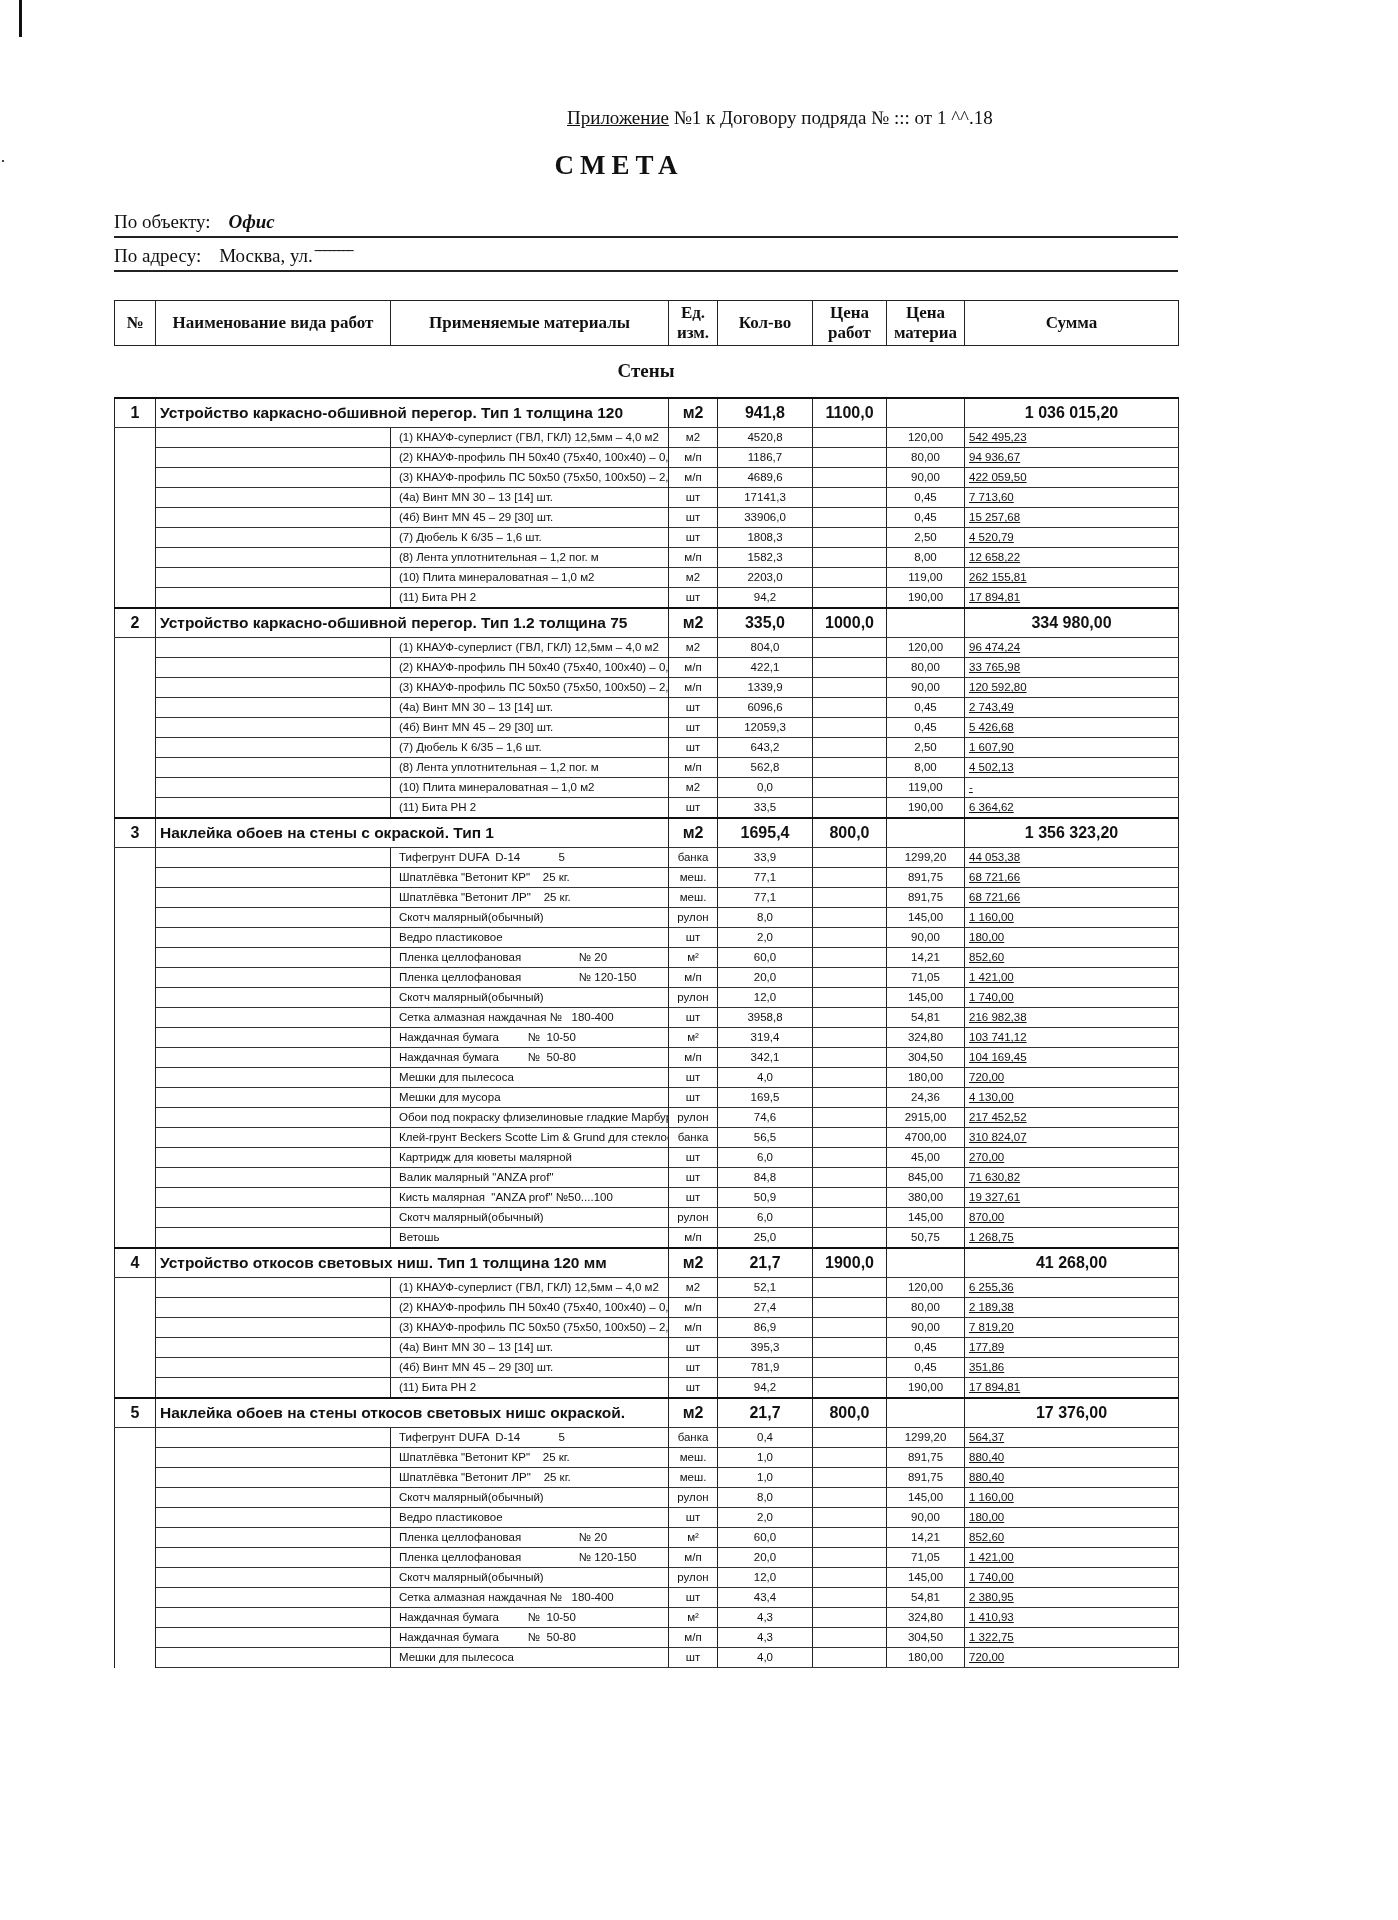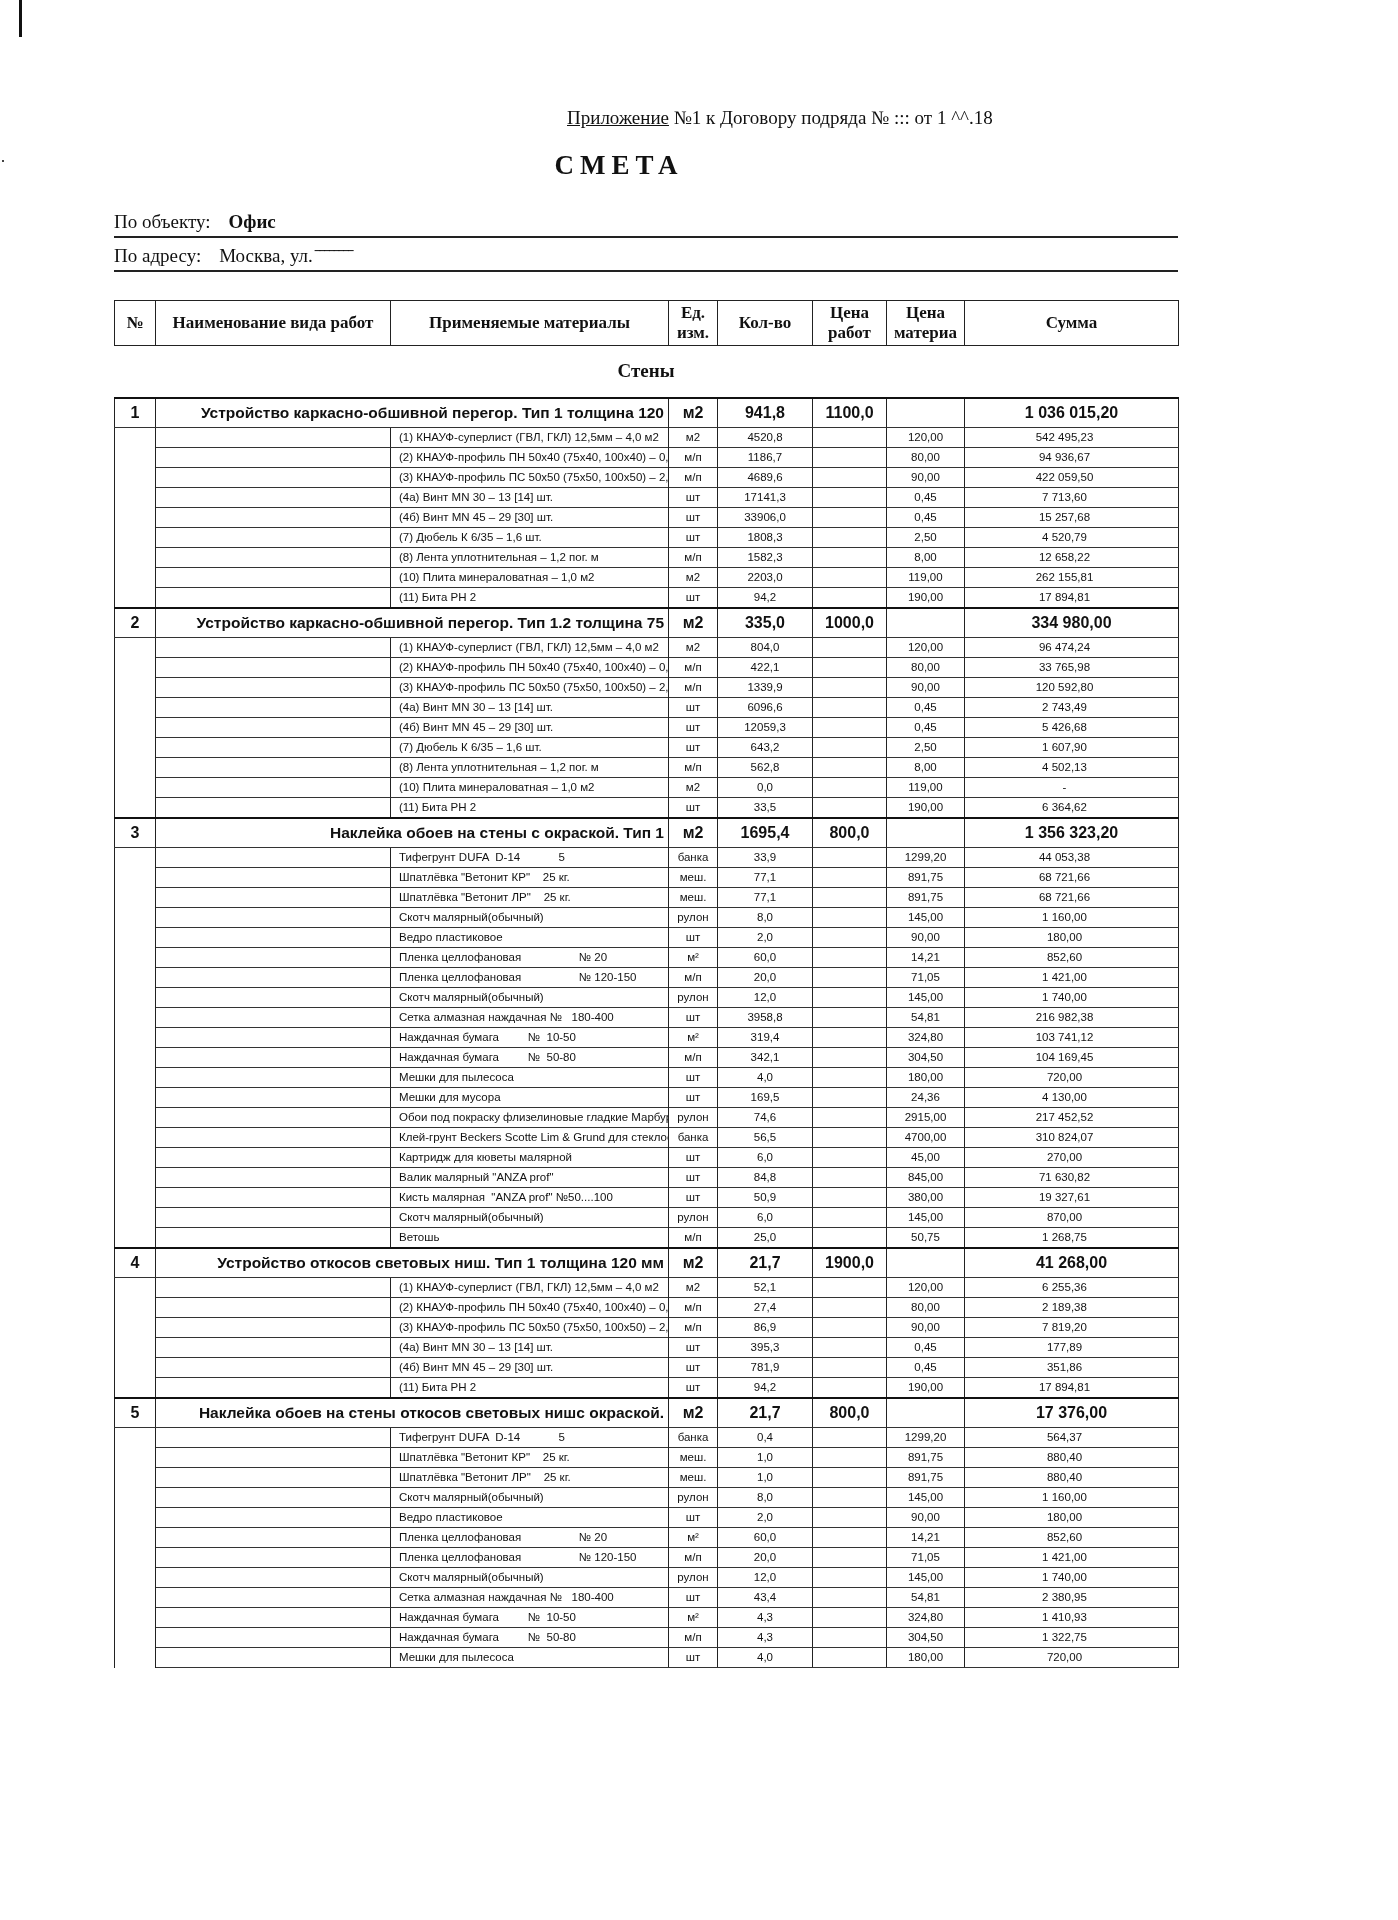--- a/index.html
+++ b/index.html
@@ -4,30 +4,30 @@
 <style>
   html, body { margin:0; padding:0; background:#fff; }
   body { width:1398px; height:1920px; position:relative; overflow:hidden; color:#111; font-family:"Liberation Serif", serif; }
   .margin-mark { position:absolute; left:19px; top:0; width:3px; height:37px; background:#111; }
   .dot { position:absolute; width:2px; height:2px; background:#444; }
   .appendix { position:absolute; left:567px; top:107px; font-size:19px; white-space:nowrap; }
   .appendix .u { text-decoration:underline; }
   .title { position:absolute; left:0; width:1238px; top:150px; text-align:center; font-size:27px; font-weight:bold; letter-spacing:6px; }
   .field { position:absolute; left:114px; width:1064px; font-size:19px; border-bottom:2px solid #222; height:26px; line-height:24px; }
   .field .val { margin-left:18px; }
-  .field .obj { font-weight:bold; margin-left:18px; }
+  .field .obj { font-weight:bold; font-style:italic; margin-left:18px; }
   table.hdr { position:absolute; left:114px; top:300px; width:1064px; border-collapse:collapse; table-layout:fixed; }
   table.hdr th { border:1.5px solid #222; font-family:"Liberation Serif", serif; font-weight:bold; font-size:17px; line-height:20px; height:44px; padding:0; text-align:center; }
   .section-title { position:absolute; left:114px; width:1064px; top:360px; text-align:center; font-size:19px; font-weight:bold; }
   table.body { position:absolute; left:114px; top:397px; width:1064px; border-collapse:collapse; table-layout:fixed; font-family:"Liberation Sans", sans-serif; }
   table.body td { border-left:1.5px solid #222; border-right:1.5px solid #222; border-bottom:1.5px solid #333; padding:0 4px; white-space:nowrap; overflow:hidden; font-size:11.5px; height:19px; line-height:19px; }
   table.body tr.sec td { height:28px; line-height:28px; font-size:16px; font-weight:bold; border-top:2px solid #111; }
-  table.body tr.sec td.nm { font-size:15.5px;text-align:right; }
+  table.body tr.sec td.nm { font-size:15.5px; }
   td.c { text-align:center; }
-  td.r { text-align:center; padding-right:18px !important; }
+  td.r { text-align:left; padding-right:18px !important;text-decoration:underline; }
   td.num { text-align:center; }
   tr.item td.no { border-bottom:none; }
   tr.item td.work { border-bottom:1.5px solid #333; }
   td.mat { padding-left:8px !important; }
 </style>
 </head>
 <body>
 
 <div class="margin-mark"></div>
 <div class="dot" style="left:2px;top:160px"></div>

